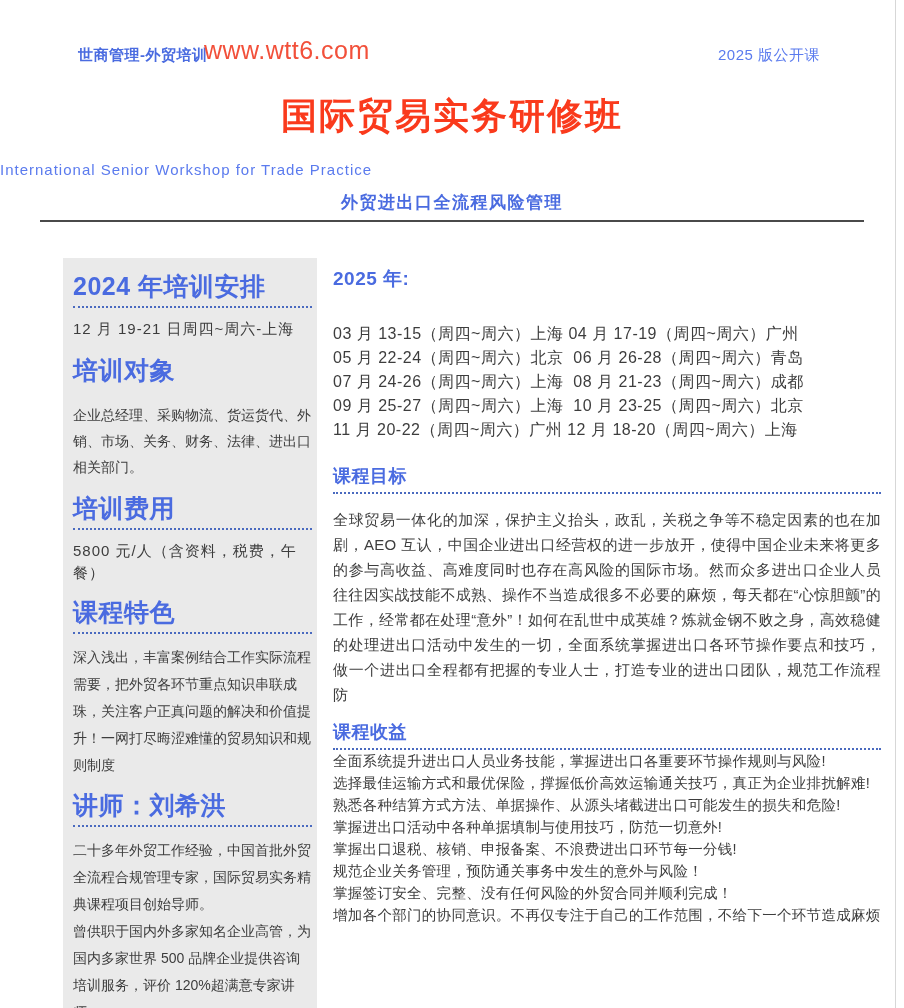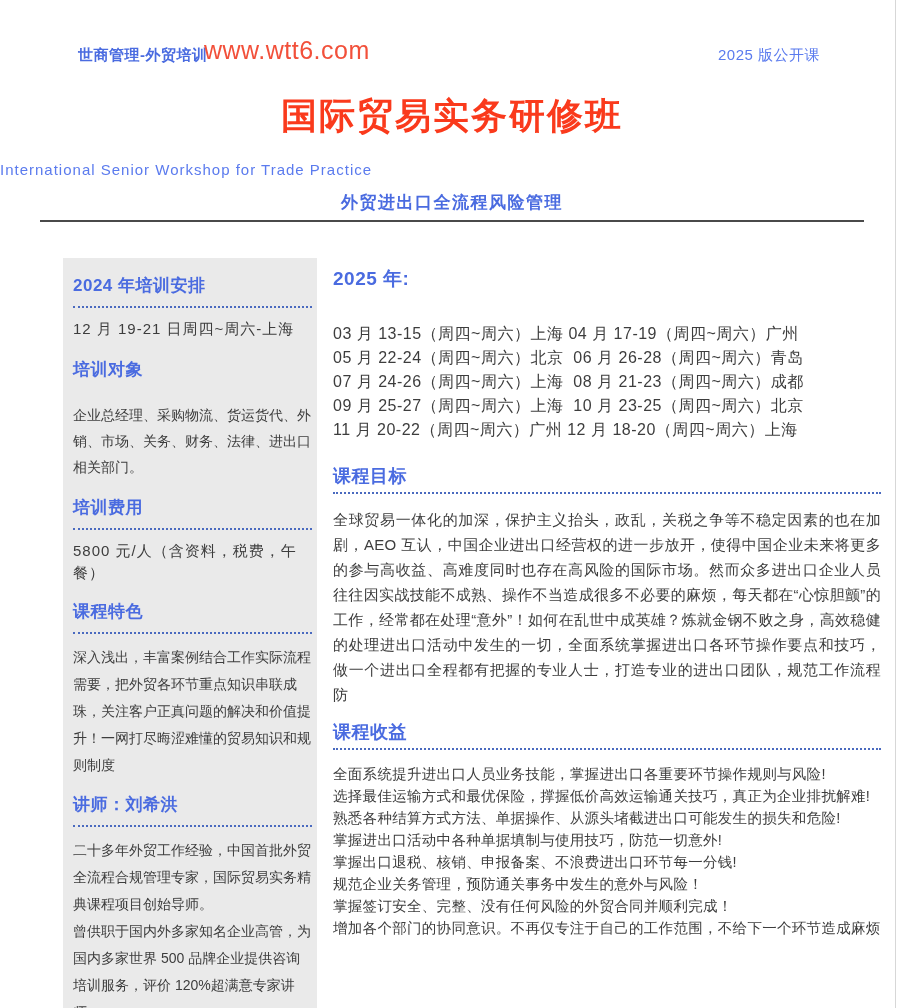--- a/index.html
+++ b/index.html
@@ -13,38 +13,38 @@
   .edition{position:absolute;right:84px;top:46px;font-size:15px;color:#5b7bee;letter-spacing:.5px;}
 
   .title{position:absolute;left:0;right:0;top:92px;text-align:center;font-size:36px;font-weight:bold;color:#fa3a1c;letter-spacing:2px;}
   .subtitle-en{position:absolute;left:0;right:0;top:161px;font-size:15px;color:#5b7bee;letter-spacing:1px;}
   .tagline{position:absolute;left:0;right:0;top:191px;text-align:center;font-size:17px;font-weight:600;color:#4a6be0;letter-spacing:1.5px;}
   .rule{position:absolute;left:40px;right:40px;top:220px;height:2px;background:#4a4a4a;}
 
   
   .sidebar{position:absolute;left:63px;top:258px;bottom:0;width:254px;box-sizing:border-box;
            background:#eaeaea;padding:16px 5px 0 10px;color:#3d3d3d;}
-  .sb-h{color:#4a6be0;font-size:17px;font-weight:bold;letter-spacing:.5px;margin:0;line-height:24px;}
+  .sb-h{color:#4a6be0;font-size:25px;font-weight:bold;letter-spacing:.5px;margin:0;line-height:24px;}
   .dotted{border-bottom:2px dotted #4a6abf;height:0;margin:8px 0 10px 0;}
   .sb-date{font-size:15px;line-height:22px;letter-spacing:1px;}
   .sb-text{font-size:14px;line-height:26px;margin:0;}
   .sb-text.tight{line-height:27px;}
   .mt26{margin-top:18px;} .mt16{margin-top:16px;} .mt14{margin-top:14px;} .mt4{margin-top:20px;}
 
   
   .main{position:absolute;left:333px;top:268px;width:548px;color:#3d3d3d;}
   .m-year{color:#4a6be0;font-size:19px;font-weight:bold;letter-spacing:.5px;margin:0;line-height:22px;}
   .schedule{margin-top:32px;font-size:16px;line-height:24px;letter-spacing:.5px;}
   .schedule-line{white-space:pre-wrap;}
   .m-h{color:#4a6be0;font-size:18px;font-weight:bold;letter-spacing:.5px;margin:0;line-height:21px;}
   .m-h.goals{margin-top:24px;}
   .m-h.benefits{margin-top:12px;}
   .m-dotted{border-bottom:2px dotted #4a6abf;height:0;margin-top:5px;}
   .goals-body{margin-top:13px;font-size:15px;line-height:25px;text-align:justify;letter-spacing:.3px;}
-  .benefit-list{margin-top:13px;font-size:14.5px;line-height:22px;letter-spacing:.3px;}
+  .benefit-list{font-size:14.5px;line-height:22px;letter-spacing:.3px;}
 </style>
 </head>
 <body>
 
 <div class="page">
 
   <div class="right-edge"></div>
 
   <span class="brand">世商管理-外贸培训</span>
   <span class="site-url-top">www.wtt6.com</span>

